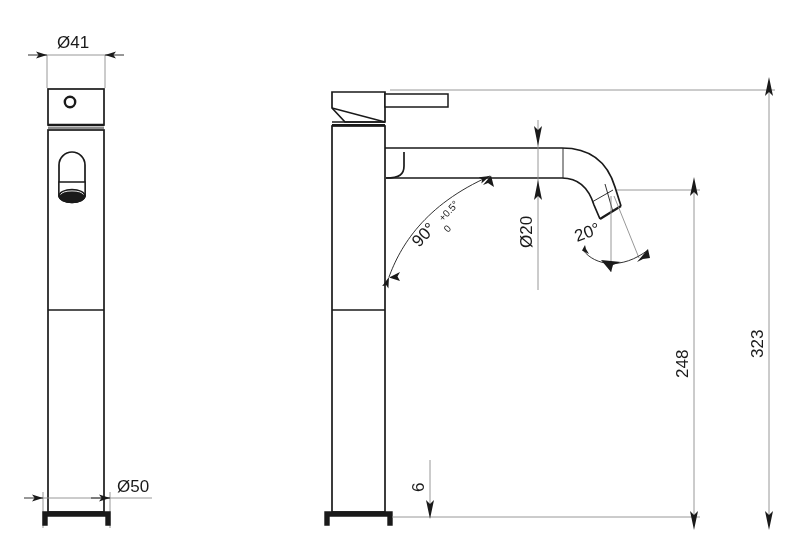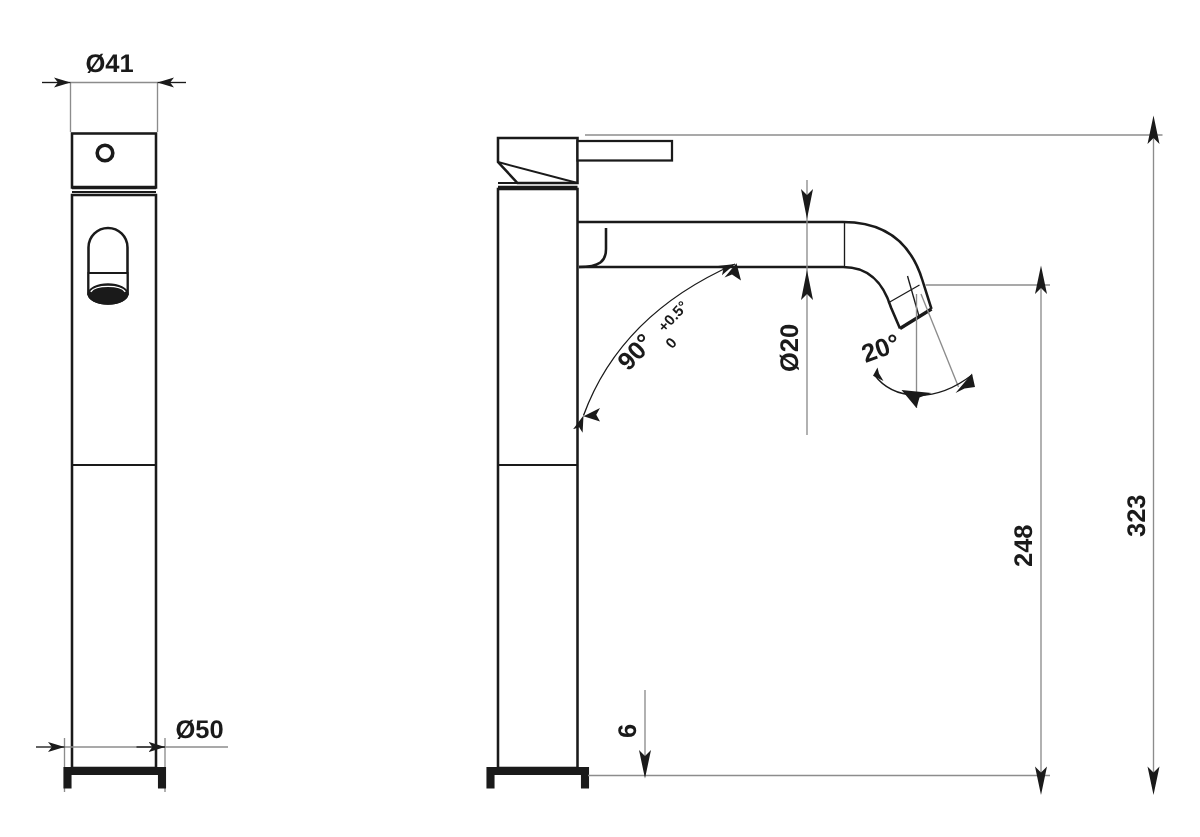--- a/index.html
+++ b/index.html
@@ -9,21 +9,20 @@
   }
   body {
     font-family: "Liberation Sans", sans-serif;
   }
   #drawing-sheet {
     position: relative;
     width: 800px;
     height: 558px;
     background: #ffffff;
     overflow: hidden;
-    font-weight: bold;
   }
   #drawing-sheet svg {
     display: block;
   }
   .dim-text {
     font-family: "Liberation Sans", sans-serif;
     font-size: 17px;
     fill: #1a1a1a;
   }
   .dim-text-small {

